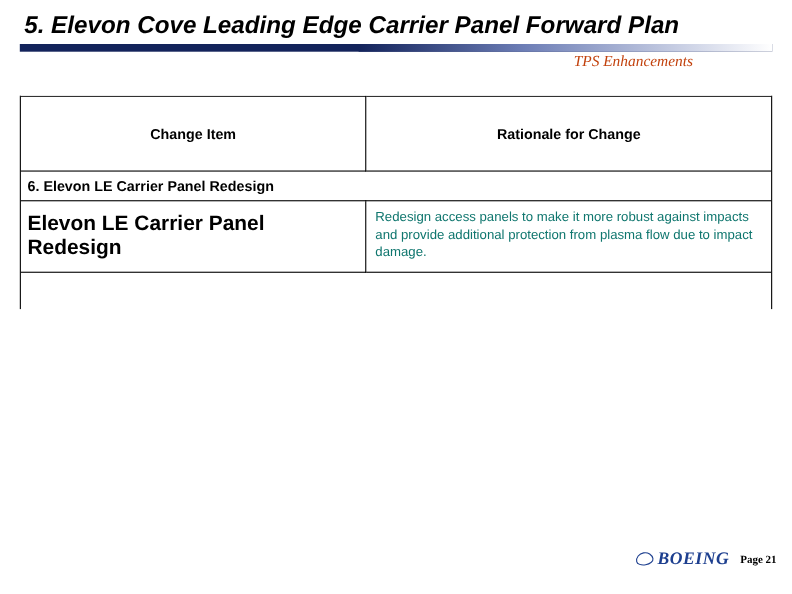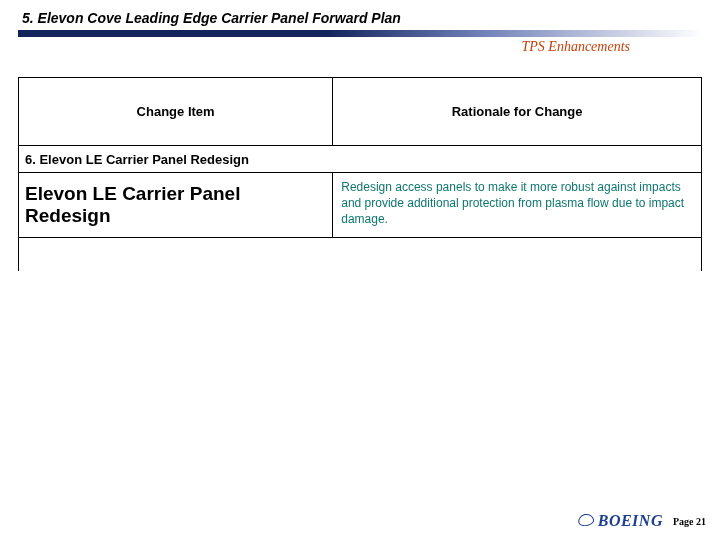--- a/index.html
+++ b/index.html
@@ -6,21 +6,21 @@
     margin: 0;
     padding: 0;
     width: 720px;
     height: 540px;
     font-family: Arial, Helvetica, sans-serif;
     background: #fff;
     position: relative;
     overflow: hidden;
   }
   .slide-title {
-    font-size: 14px;
+    font-size: 22px;
     font-weight: bold;
     color: #000;
     padding: 10px 0 4px 22px;
     font-style: italic;
   }
   .rule-container {
     margin: 0 18px 0 18px;
     height: 7px;
     position: relative;
   }
@@ -100,21 +100,21 @@
     padding: 6px 8px 6px 8px;
     line-height: 1.35;
   }
   td.pad-row {
     border-top: 1px solid #000;
     border-bottom: none;
     height: 60px;
   }
   .footer {
     position: absolute;
-    bottom: 10px;
+    bottom: 22px;
     right: 14px;
     display: flex;
     align-items: center;
     gap: 10px;
   }
   .logo {
     font-family: "Times New Roman", serif;
     font-style: italic;
     font-weight: bold;
     color: #1d3f8f;

